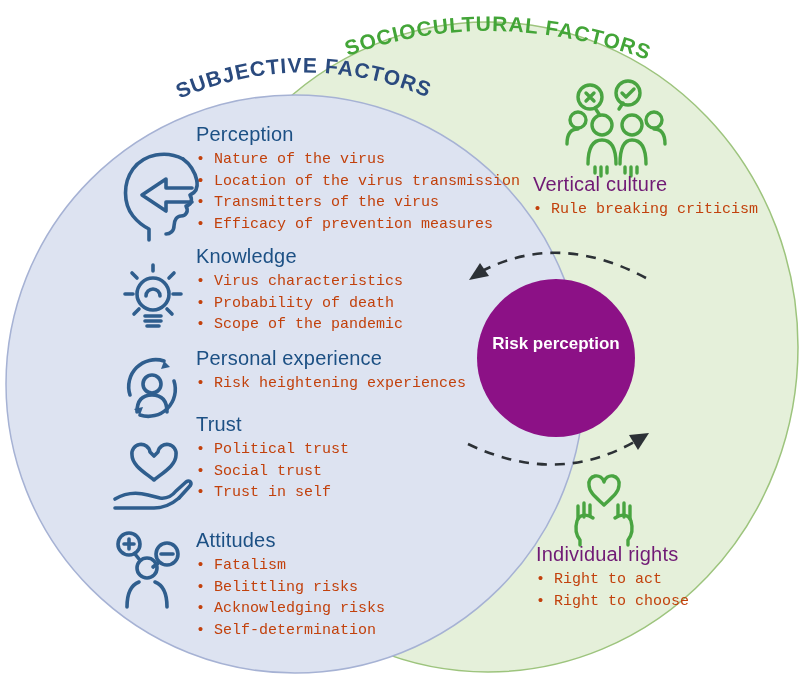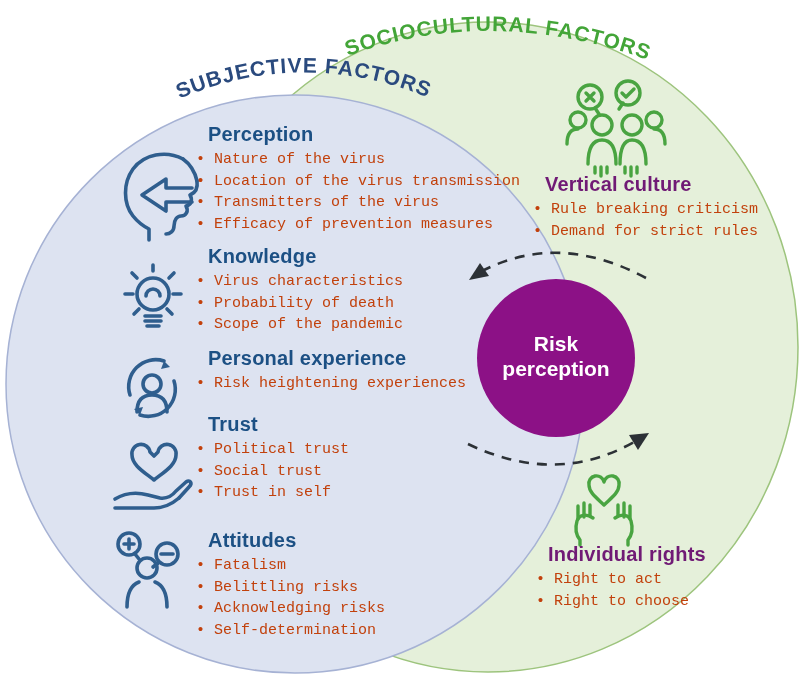--- a/index.html
+++ b/index.html
@@ -3,36 +3,36 @@
 <meta charset="utf-8">
 <style>
   html,body{margin:0;padding:0;background:#ffffff;}
   .canvas{
     position:relative;width:800px;height:681px;background:#ffffff;overflow:hidden;
     font-family:"Liberation Sans", sans-serif;
   }
   .canvas svg{position:absolute;left:0;top:0;}
   .sec{position:absolute;}
   .sec h2{
-    margin:0 0 3px 12px;font-size:20px;font-weight:700;line-height:24px;
+    margin:0 0 3px 0;font-size:20px;font-weight:400;line-height:24px;
     color:#1c5084;letter-spacing:0.2px;
   }
   .sec.green h2{color:#701a75;}
   .sec ul{margin:0;padding:0;list-style:none;}
   .sec li{
     font-size:15px;line-height:21.5px;color:#c2410c;
     padding-left:15px;text-indent:-15px;max-width:320px;font-family:Liberation Mono, monospace;
   }
   .sec li::before{content:"• ";}
   .curved-title{
     font-size:21px;font-weight:700;letter-spacing:1px;
   }
   .center-label{
     position:absolute;left:486px;top:331px;width:140px;
-    text-align:center;font-size:21px;font-weight:700;line-height:25px;color:#ffffff;
+    text-align:center;font-size:17px;font-weight:700;line-height:25px;color:#ffffff;
   }
   .ic{fill:none;stroke-linecap:round;stroke-linejoin:round;}
   .ic-b{stroke:#2f5e8e;stroke-width:3.6;}
   .ic-g{stroke:#49a441;stroke-width:3.4;}
 </style>
 </head>
 <body>
 
 <div class="canvas">
 
@@ -172,21 +172,20 @@
       <li>Belittling risks</li>
       <li>Acknowledging risks</li>
       <li>Self-determination</li>
     </ul>
   </div>
 
   <div class="sec green" style="left:533px;top:172px">
     <h2>Vertical culture</h2>
     <ul>
       <li>Rule breaking criticism</li>
-      <li>Demand for strict rules</li>
     </ul>
   </div>
 
   <div class="sec green" style="left:536px;top:542px">
     <h2>Individual rights</h2>
     <ul>
       <li>Right to act</li>
       <li>Right to choose</li>
     </ul>
   </div>

